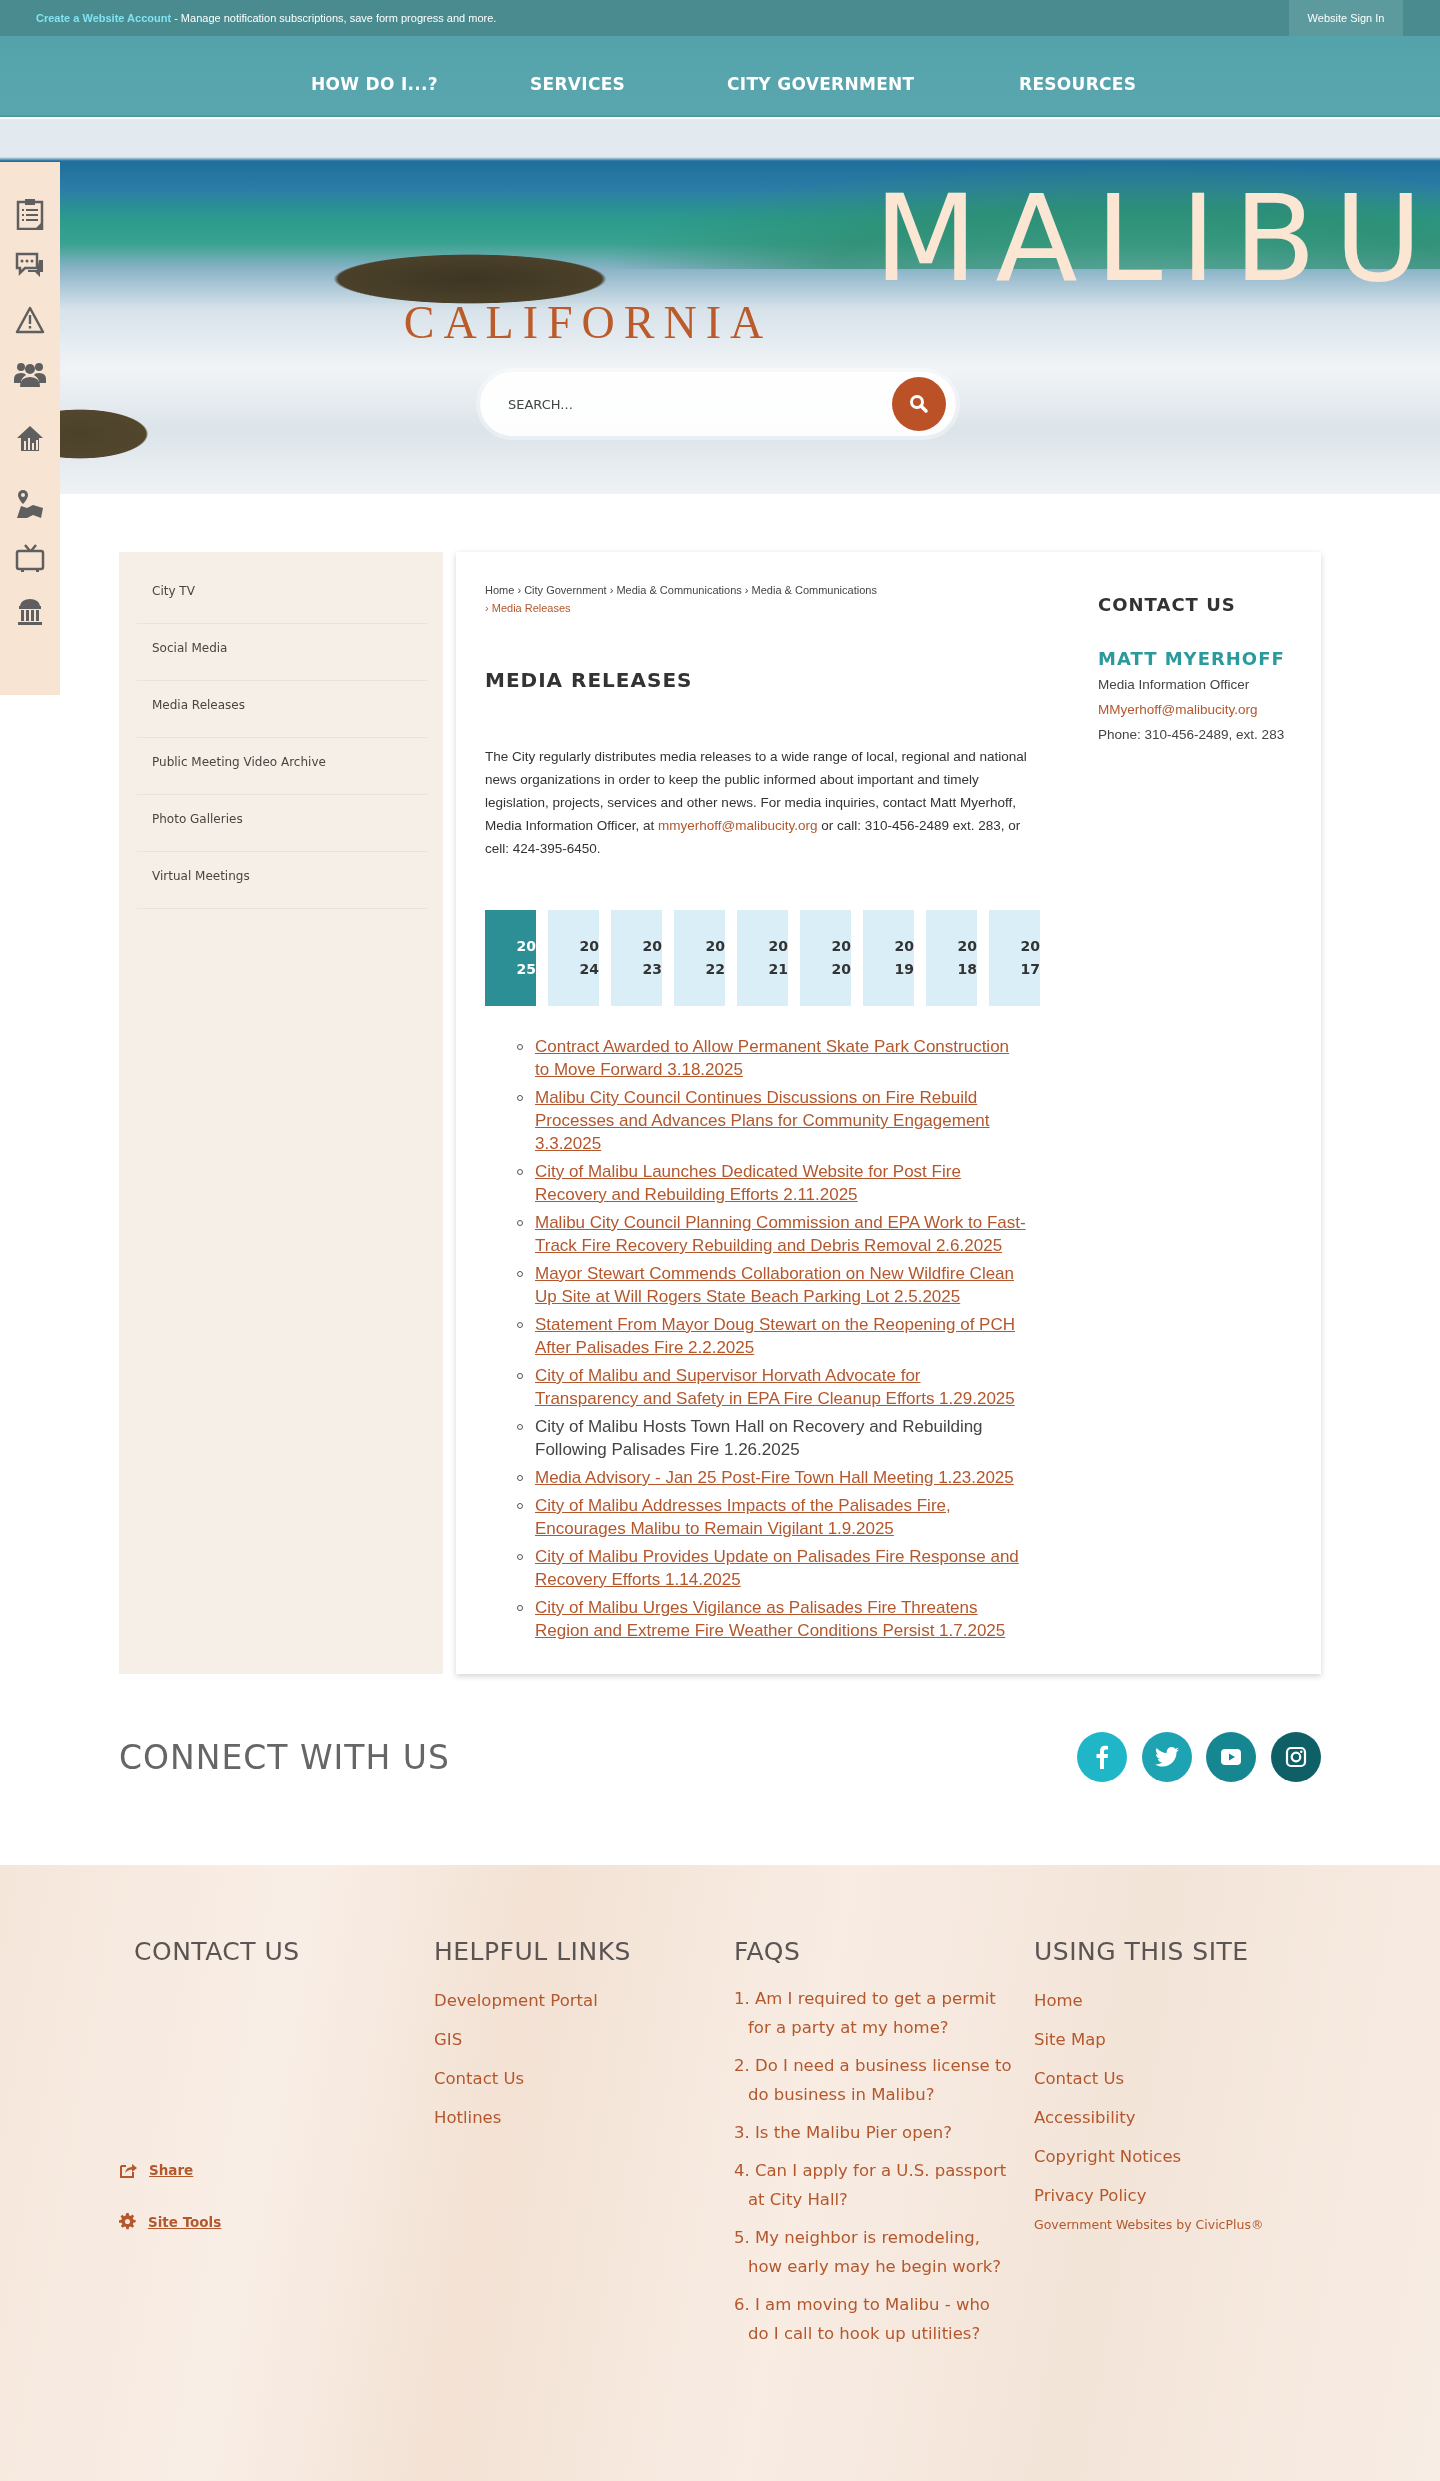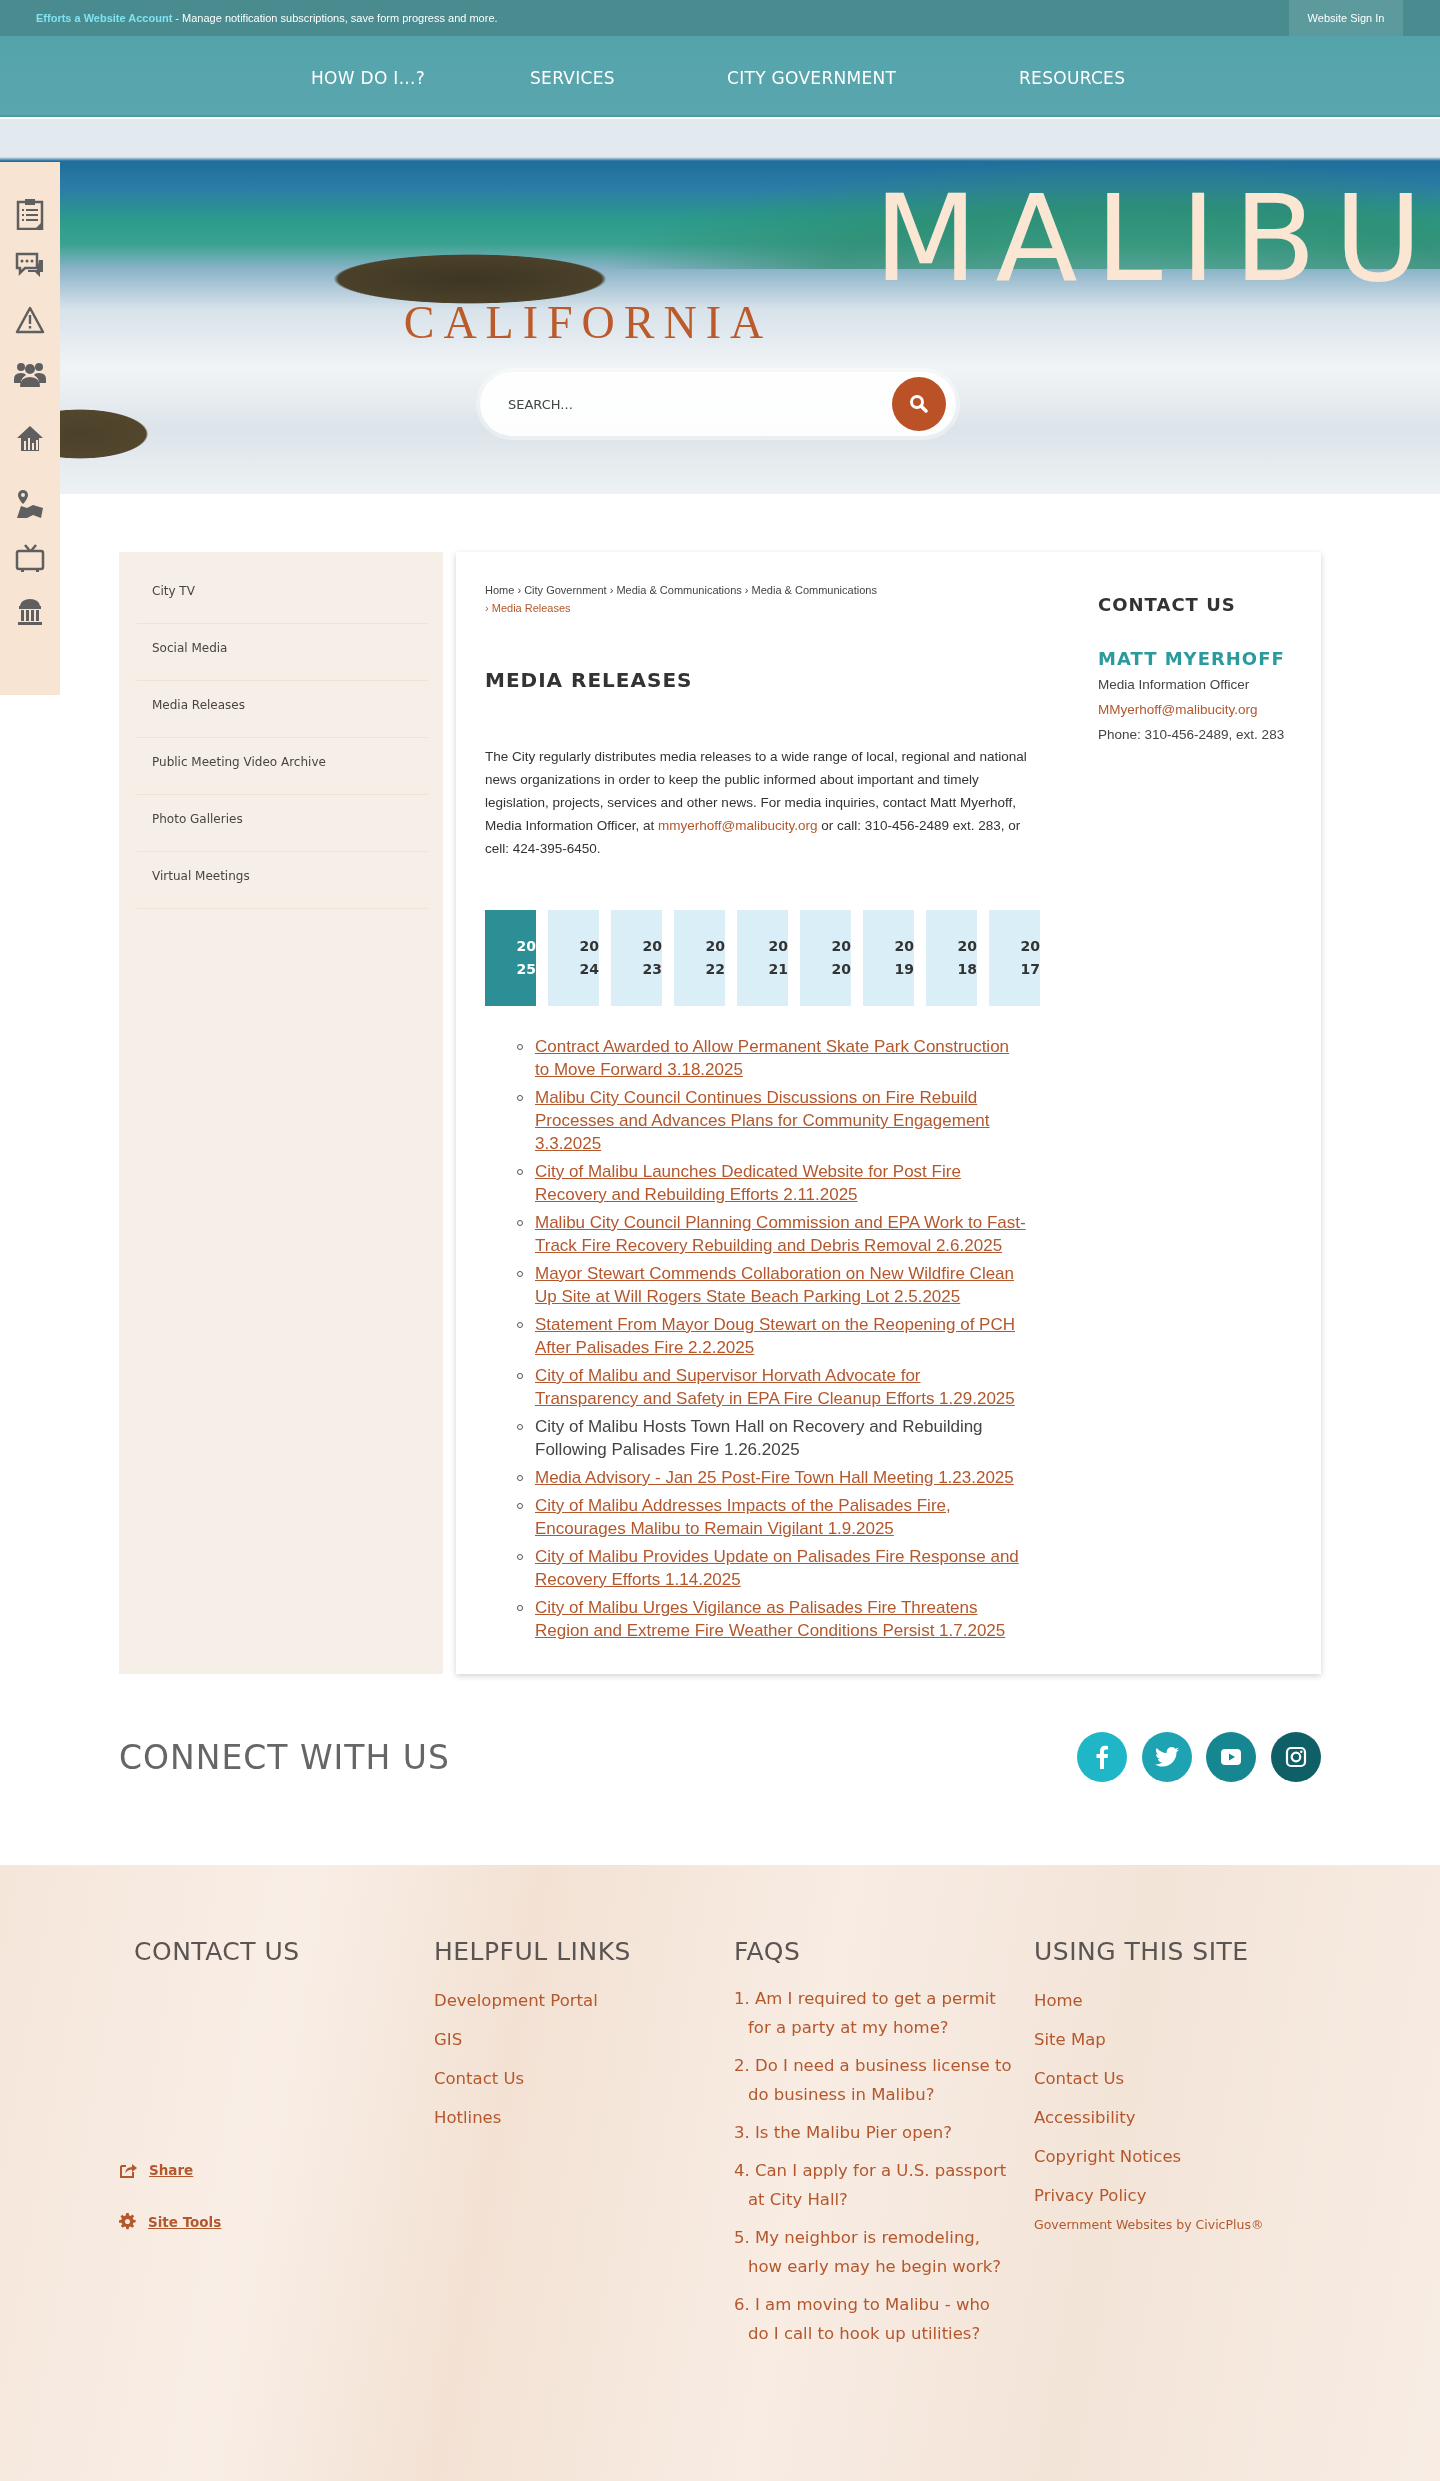--- a/index.html
+++ b/index.html
@@ -5,21 +5,21 @@
 *{box-sizing:border-box;margin:0;padding:0}
 body{width:1440px;height:2481px;position:relative;background:#fff;font-family:"Liberation Sans",sans-serif;overflow:hidden}
 a{color:inherit}
 
 .topbar{position:absolute;left:0;top:0;width:1440px;height:36px;background:#4a8b8f;color:#fff;font-size:11px}
 .topbar .acct{position:absolute;left:36px;top:12px}
 .topbar .acct b{color:#7fe3f0;font-weight:bold}
 .signin{position:absolute;right:37px;top:0;height:36px;width:114px;background:#5c9a9d;color:#fff;font-size:11px;display:flex;align-items:center;justify-content:center;cursor:pointer}
 
 .nav{position:absolute;left:0;top:36px;width:1440px;height:81px;background:linear-gradient(#54a3ab,#5aa6ae);border-bottom:2px solid #4c9aa2}
-.nav-item{position:absolute;top:32px;color:#fff;font-family:"DejaVu Sans",sans-serif;font-weight:normal;font-size:17px;letter-spacing:0.3px;cursor:pointer}
+.nav-item{position:absolute;top:38px;color:#fff;font-family:"DejaVu Sans",sans-serif;font-weight:bold;font-size:17px;letter-spacing:0.3px;cursor:pointer}
 
 .hero{position:absolute;left:0;top:119px;width:1440px;height:375px;overflow:hidden;
 background:
  radial-gradient(ellipse 220px 40px at 470px 160px,#3d3523 0%,#4b412a 60%,transparent 62%),
  radial-gradient(ellipse 110px 40px at 80px 315px,#4b412a 0%,#52472d 60%,transparent 62%),
  linear-gradient(180deg,#e2e9ef 0px,#e2e9ef 38px,#1f6e9b 42px,#2b7da6 70px,#2b9b8c 100px,#3aa291 125px,#8bb3c8 150px,#d7e2ea 190px,#f1f4f6 250px,#dce4ea 310px,#eef2f4 375px)}
 .hero .wave{position:absolute;left:600px;top:40px;width:900px;height:110px;border-radius:50% 50% 0 0;background:radial-gradient(ellipse at 60% 100%,#3c9a7c 0%,#2d8c6e 40%,transparent 70%);opacity:.7}
 .logo-main{position:absolute;left:0;width:1440px;top:60px;text-align:right;font-family:"DejaVu Sans",sans-serif;font-size:120px;letter-spacing:18px;color:#fbe6d3;font-weight:normal;line-height:1}
 .logo-sub{position:absolute;left:0;width:1176px;top:177px;text-align:center;font-family:Liberation Serif, serif;font-size:46px;letter-spacing:9px;color:#bb5a2a}
 .search{position:absolute;left:480px;top:253px;width:476px;height:64px;background:rgba(255,255,255,.93);border-radius:32px;box-shadow:0 0 0 4px rgba(255,255,255,.35)}
@@ -67,21 +67,21 @@
 .faq li{color:#b4572c;font-family:"DejaVu Sans",sans-serif;font-size:16.5px;line-height:29px;margin-bottom:9px;padding-left:14px;text-indent:-14px;cursor:pointer}
 .tool{position:absolute;left:119px;display:flex;align-items:center;color:#b4572c;font-family:"DejaVu Sans",sans-serif;font-size:13.5px;font-weight:bold;cursor:pointer}
 .tool span{margin-left:12px;text-decoration:underline}
 .civic{font-size:12.5px;color:#b4572c;font-family:"DejaVu Sans",sans-serif;margin-top:2px;cursor:pointer}
 </style>
 </head>
 <body>
 
 <div class="topbar">
   <div class="acct">
-    <b style="cursor:pointer">Efforts a Website Account</b><span> - Manage notification subscriptions, save form progress and more.</span>
+    <b style="cursor:pointer">Create a Website Account</b><span> - Manage notification subscriptions, save form progress and more.</span>
   </div>
   <div class="signin">Website Sign In</div>
 </div>
 
 <div class="nav">
   <div class="nav-item" style="left:311px">HOW DO I...?</div>
   <div class="nav-item" style="left:530px">SERVICES</div>
   <div class="nav-item" style="left:727px">CITY GOVERNMENT</div>
   <div class="nav-item" style="left:1019px">RESOURCES</div>
 </div>

